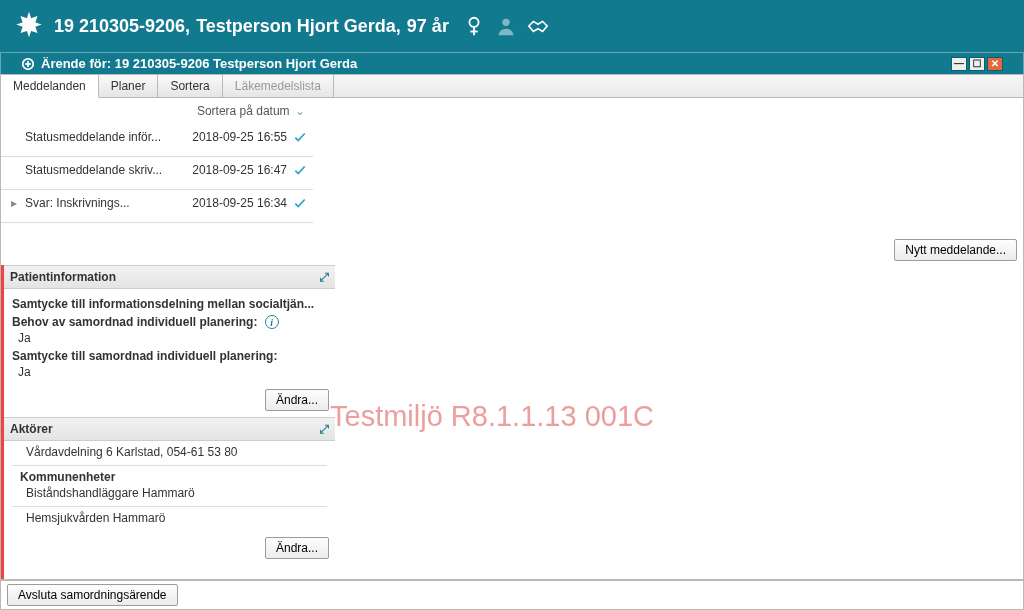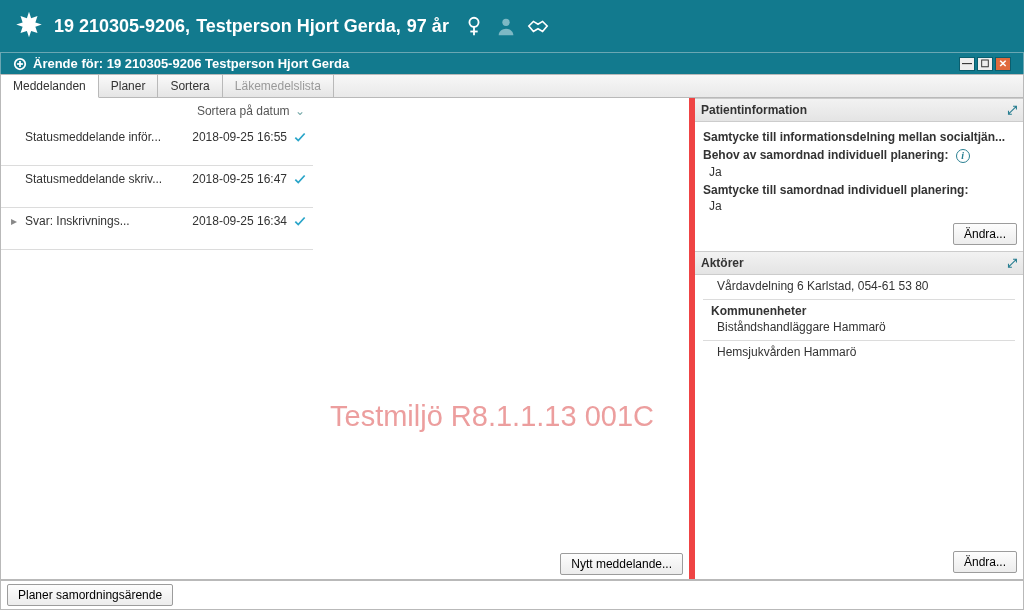--- a/index.html
+++ b/index.html
@@ -26,21 +26,21 @@
   .banner-text { font-size: 18px; font-weight: bold; display: flex; align-items: baseline; gap: 6px;}
   .banner-icons { display: flex; gap: 10px; margin-left: 14px; align-items: center; }
   .banner-icons svg { width: 22px; height: 22px; }
 
   .window-titlebar {
     background: #127a8e;
     color: #fff;
     height: 22px;
     display: flex;
     align-items: center;
-    padding: 0 12px;
+    padding: 0 20px;
     font-size: 13px;
     font-weight: bold;
     border: 1px solid #6aa7b3;
     border-bottom: none;
   }
   .window-titlebar .title-icon { margin-right: 6px; display:flex;}
   .window-controls { margin-left: auto; display: flex; gap: 2px; }
   .win-btn {
     width: 16px; height: 14px; border: 1px solid #0a5e6e;
     display: flex; align-items: center; justify-content: center;
@@ -71,61 +71,62 @@
     margin-bottom: -1px;
   }
   .tab.disabled { color: #999; }
 
   .content-area {
     display: flex;
     border: 1px solid #b9b9b9;
     border-top: none;
     height: 482px;
     position: relative;
+    flex-direction: column;
   }
   .left-col {
     width: 312px;
     border-right: none;
     display: flex;
     flex-direction: column;
   }
   .sort-row {
     text-align: right;
     padding: 6px 8px;
     color: #555;
     font-size: 12px;
   }
   .sort-row .chev { color:#7aa; margin-left:2px;}
   .msg-item {
     display: flex;
     align-items: center;
-    padding: 6px 6px 21px 10px;
+    padding: 6px 6px 12px 10px;
     border-bottom: 1px solid #dcdcdc;
     gap: 6px;
   }
   .msg-item .caret {
     width:8px; display:inline-block; color:#888;
   }
   .msg-title { flex: 1; white-space: nowrap; overflow: hidden; text-overflow: ellipsis; color:#333;}
   .msg-date { white-space: nowrap; margin-left: auto; }
   .msg-item.bold .msg-title, .msg-item.bold .msg-date { font-weight: normal; }
   .check-icon { width:14px; height:14px; }
 
   .middle-col {
     flex: 1;
     position: relative;
   }
 
   .right-col {
     width: 334px;
-    border-left: 6px solid #ef4444;
+    border-left: 3px solid #ef4444;
     background: #fff;
     display: flex;
     flex-direction: column;
-    padding-bottom: 4px;
+    padding-bottom: 18px;
   }
   .panel-header {
     background: linear-gradient(#f2f2f2,#e4e4e4);
     border-top: 1px solid #ccc;
     border-bottom: 1px solid #ccc;
     padding: 4px 6px;
     font-weight: bold;
     display: flex;
     align-items: center;
   }
@@ -316,17 +317,17 @@
       <div class="aktor-val" style="margin-left:14px;">Hemsjukvården Hammarö</div>
     </div>
 
     <div class="right-bottom-btn">
       <button class="btn">Ändra...</button>
     </div>
   </div>
 </div>
 
 <div class="footer">
-  <button class="btn">Planer samordningsärende</button>
+  <button class="btn">Avsluta samordningsärende</button>
   <div class="spacer"></div>
 </div>
 
 <div class="watermark">Testmiljö R8.1.1.13 001C</div>
 
 </body></html>

